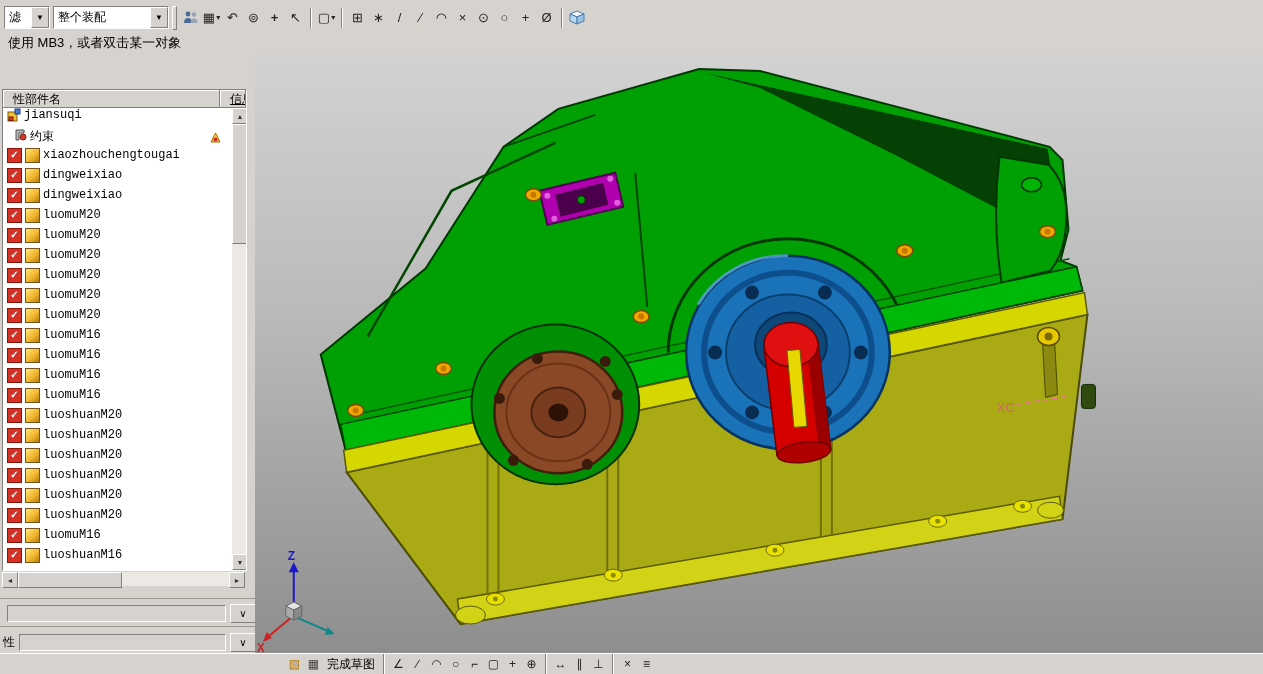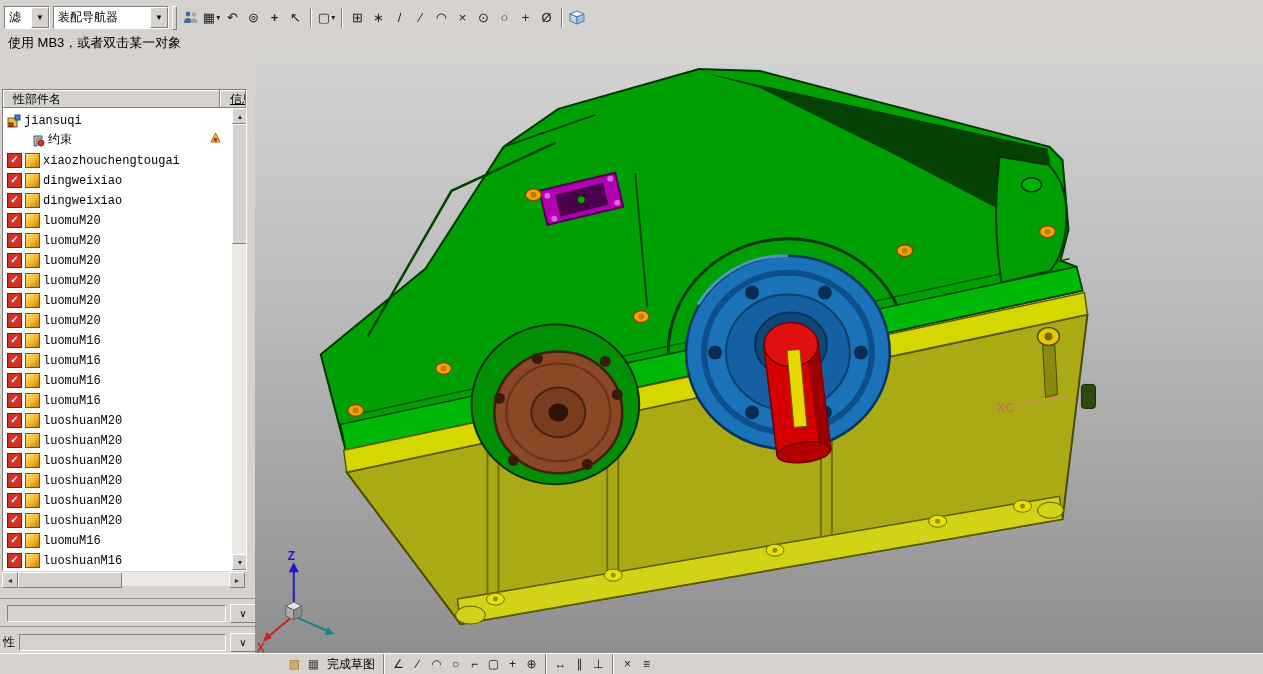--- a/index.html
+++ b/index.html
@@ -27,21 +27,21 @@
        border-right:2px solid #aeaba4;}
   #nav-title{height:30px;padding:8px 0 0 5px;font-size:13px;font-weight:bold;}
   #tree{position:absolute;left:2px;top:34px;width:243px;height:480px;background:#fff;
        border:1px solid;border-color:#808080 #fff #fff #808080;overflow:hidden;}
   #tree-header{display:flex;height:18px;}
   .hcell{background:#d6d3ce;border-right:1px solid #808080;border-bottom:1px solid #808080;
        box-shadow:inset 1px 1px 0 #fff;font-size:12px;padding:1px 10px;white-space:nowrap;overflow:hidden;}
   .hcell.name{width:196px;}
   .hcell.info{flex:1;text-decoration:underline;}
   #tree-rows{position:absolute;left:0;top:18px;width:227px;height:460px;overflow:hidden;}
-  .row{height:20px;display:flex;align-items:flex-end;gap:3px;padding-left:4px;position:relative;}
+  .row{height:20px;display:flex;align-items:flex-start;gap:3px;padding-left:4px;position:relative;}
   .row .lbl{white-space:nowrap;font-size:12px;}
   .mono{font-family:"Liberation Mono",monospace;font-size:12px;}
   .chk{width:13px;height:13px;background:#d43226;border:1px solid #8a1408;color:#fff;
        font-size:10px;line-height:11px;text-align:center;font-weight:bold;flex:none;}
   .cube{width:13px;height:13px;flex:none;background:linear-gradient(135deg,#ffe87a,#f2b62e 55%,#b97f08);
        border:1px solid #77551a;}
   .treeicon{width:14px;height:14px;flex:none;display:inline-block;}
   .pinicon{position:absolute;left:206px;top:3px;width:13px;height:13px;}
   
   #vscroll{position:absolute;right:0;top:18px;bottom:0;width:14px;background:#ece9e4;}
@@ -72,21 +72,21 @@
 </style>
 </head>
 <body>
 
 <div id="toolbar-top">
   <div class="combo" style="width:44px;">
     <span class="cval" style="flex:1;">滤</span>
     <span class="carrow">▼</span>
   </div>
   <div class="combo" style="width:114px;margin-left:3px;">
-    <span class="cval" style="flex:1;">装配导航器</span>
+    <span class="cval" style="flex:1;">整个装配</span>
     <span class="carrow">▼</span>
   </div>
   <div class="grip"></div>
   <span class="tbtn">
     <svg width="16" height="16" viewBox="0 0 16 16">
       <circle cx="5" cy="4" r="2.4" fill="#4a6a9a"></circle>
         <path d="M1 13 q0-5 4-5 q4 0 4 5 z" fill="#4a6a9a"></path>
       <circle cx="11" cy="4.5" r="2.2" fill="#9aa4b4"></circle>
         <path d="M7.5 13 q0-4.5 3.5-4.5 q3.5 0 3.5 4.5 z" fill="#9aa4b4"></path>
     </svg>
@@ -171,21 +171,21 @@
         <span class="treeicon">
           <svg width="14" height="14" viewBox="0 0 14 14">
             <rect x="1" y="4" width="9" height="9" fill="#f2c22e" stroke="#7a5a10"></rect>
             <rect x="8" y="1" width="5" height="5" fill="#4a7ad2" stroke="#1a3a8a"></rect>
             <rect x="2" y="9" width="4" height="3.5" fill="#d23a2a" stroke="#7a1a10"></rect>
           </svg>
         </span>
         <span class="lbl mono">jiansuqi</span>
       </div>
 
-      <div class="row" style="padding-left:28px;">
+      <div class="row" style="padding-left:10px;">
         <span class="treeicon">
           <svg width="14" height="14" viewBox="0 0 14 14">
             <path d="M3 2 h8 v3 h-5 v7 h-3 z" fill="#b8b8b8" stroke="#555"></path>
             <circle cx="10" cy="9" r="3" fill="#d23a2a" stroke="#7a1a10"></circle>
           </svg>
         </span>
         <span class="lbl">约束</span>
         <span class="pinicon">
           <svg width="13" height="13" viewBox="0 0 13 13">
             <polygon points="2,11 6.5,2 11,11" fill="#ffd24a" stroke="#9a6a00"></polygon>

